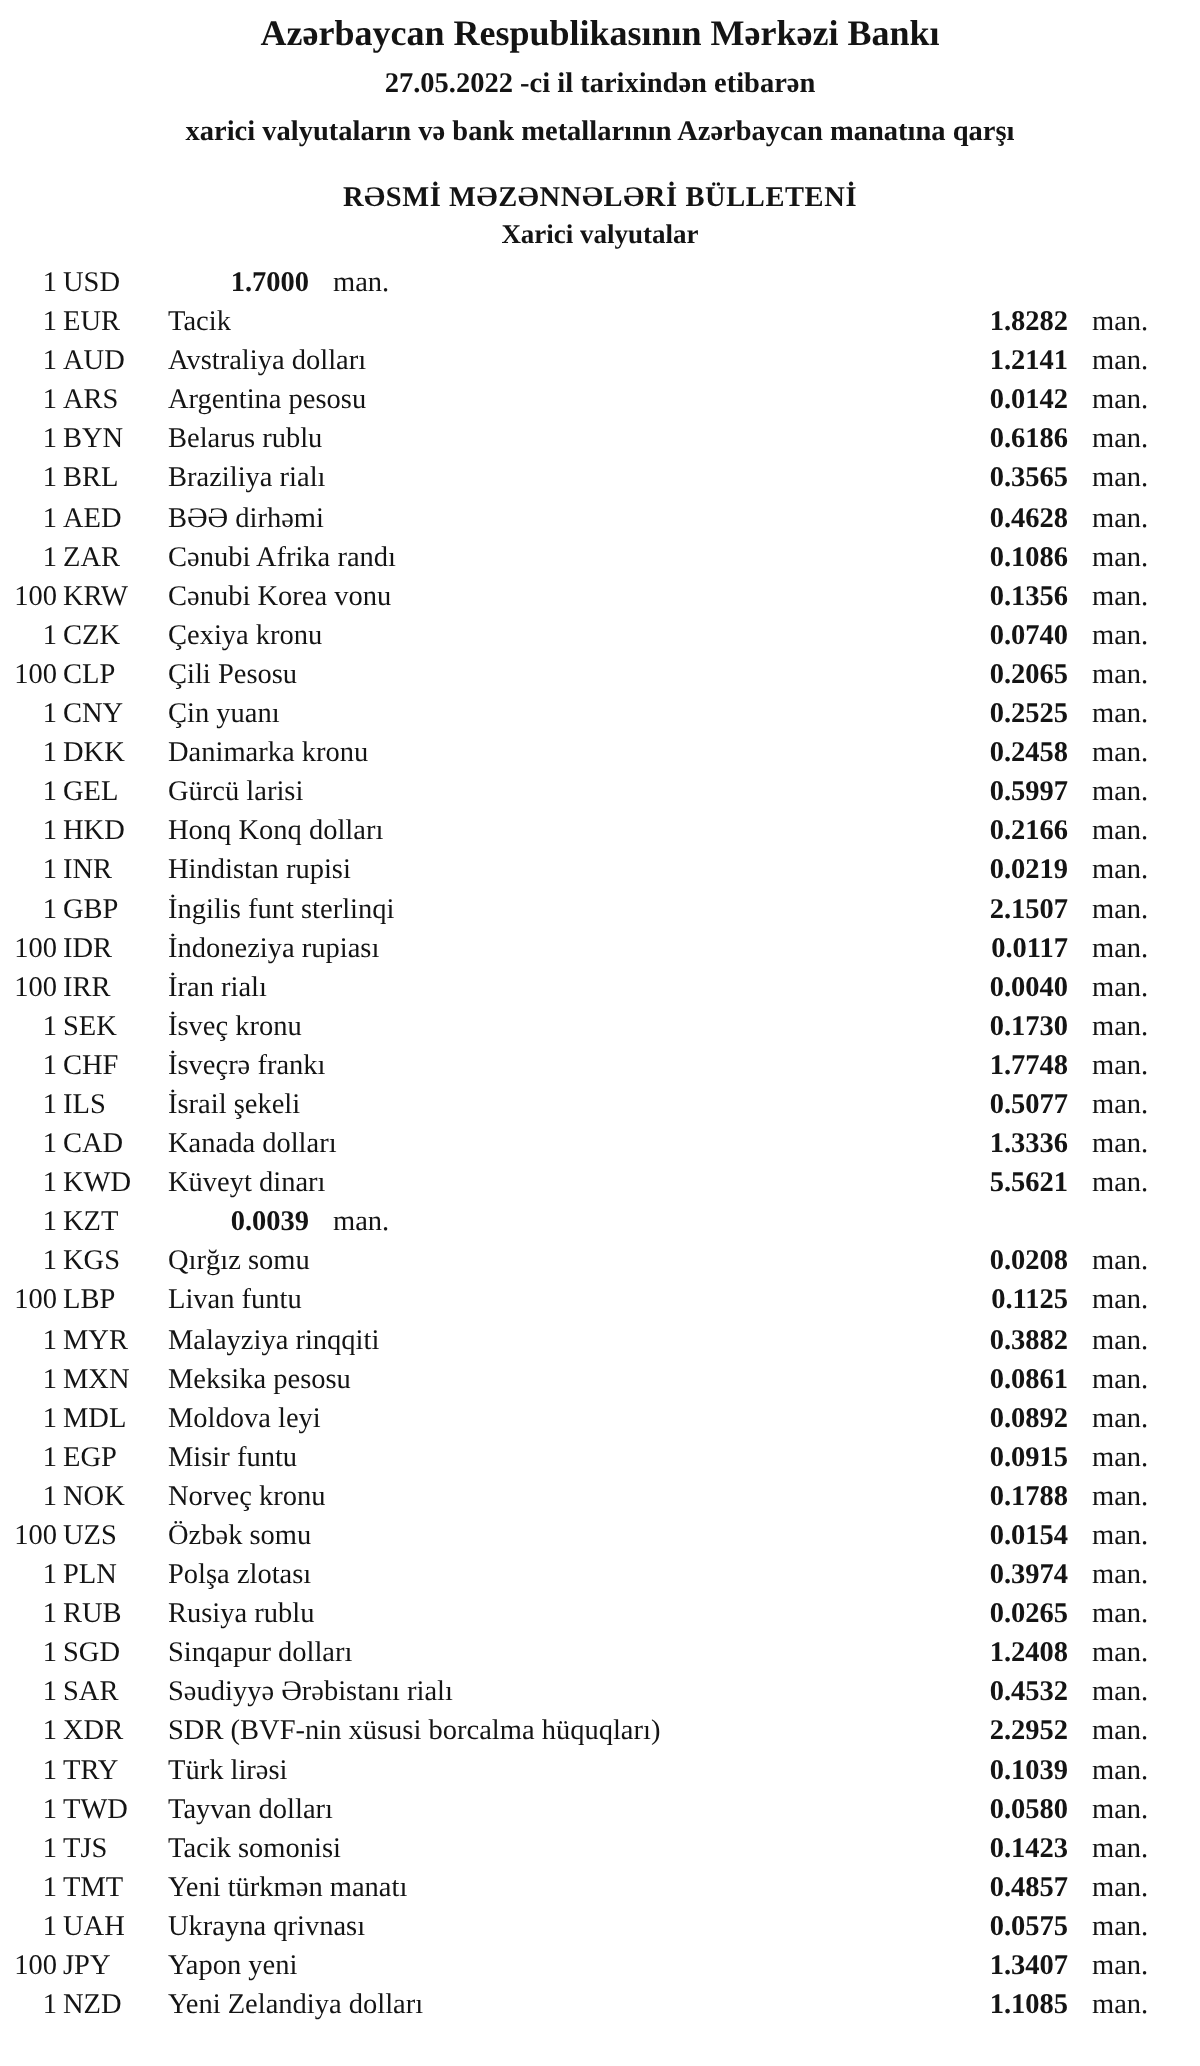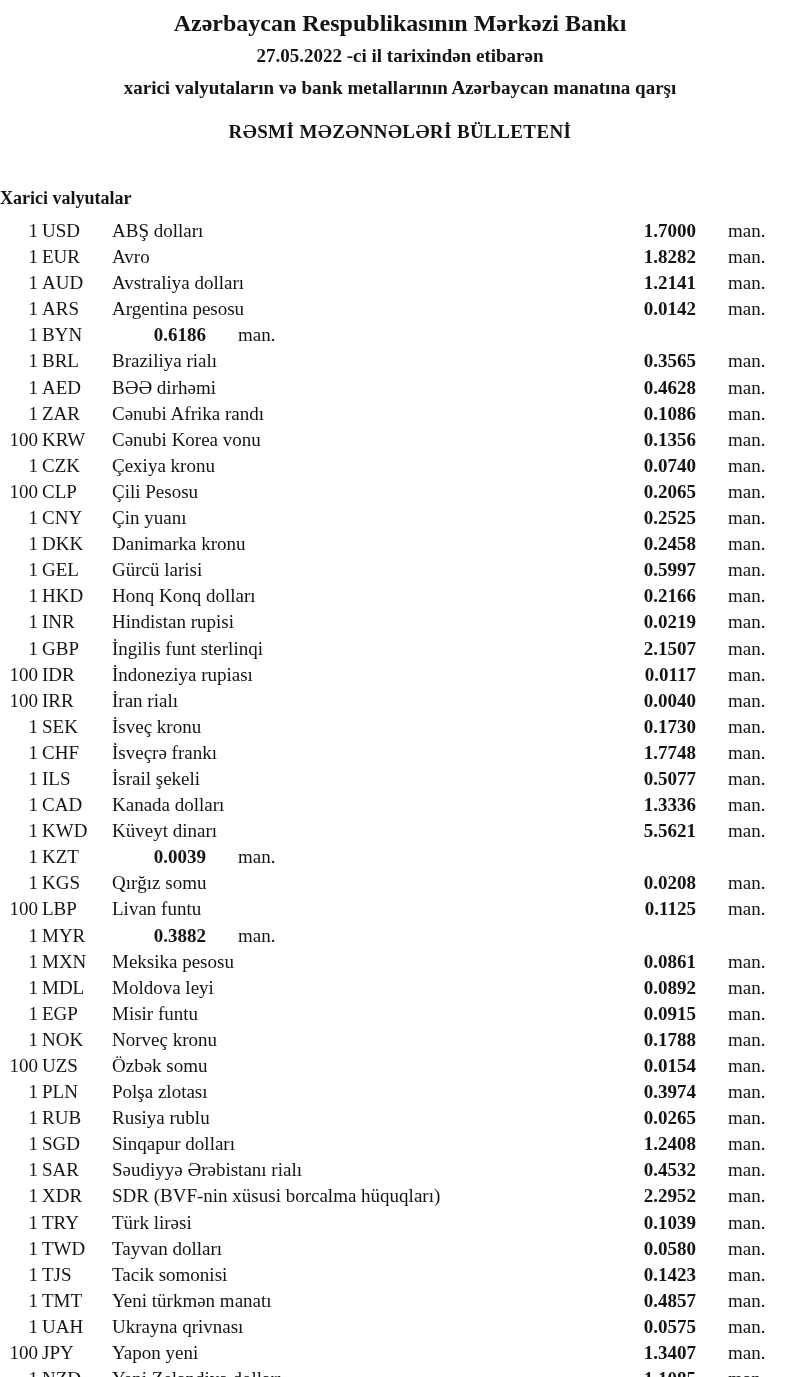--- a/index.html
+++ b/index.html
@@ -31,21 +31,21 @@
   }
   .sub {
     font-size: 19px;
     font-weight: bold;
     line-height: 24px;
   }
   .sub1 { margin-top: 6px; }
   .sub2 { margin-top: 8px; }
   .sub3 { margin-top: 20px; letter-spacing: 0.4px; }
   .section-title {
-    margin-top: 42px;
+    text-align: center;
     font-size: 18px;
     font-weight: bold;
     line-height: 24px;
   }
   .rates-table {
     margin-top: 8px;
   }
   .rate-row {
     display: flex;
     align-items: baseline;
@@ -72,68 +72,68 @@
   }
   .col-rate {
     flex: 0 0 auto;
     width: 100px;
     text-align: right;
     font-weight: bold;
   }
   .col-unit {
     flex: 0 0 auto;
     width: 44px;
-    margin-left: 32px;
+    margin-left: 16px;
   }
 </style>
 </head>
 <body>
 
 <div class="page">
   <div class="header">
     <div class="title">Azərbaycan Respublikasının Mərkəzi Bankı</div>
     <div class="sub sub1">27.05.2022 -ci il tarixindən etibarən</div>
     <div class="sub sub2">xarici valyutaların və bank metallarının Azərbaycan manatına qarşı</div>
     <div class="sub sub3">RƏSMİ MƏZƏNNƏLƏRİ BÜLLETENİ</div>
   </div>
 
   <div class="section-title">Xarici valyutalar</div>
 
   <div class="rates-table" id="rates-table">
       <div class="rate-row">
         <span class="col-nominal">1</span>
         <span class="col-code">USD</span>
-        <span class="col-name">ABŞ dolları</span>
         <span class="col-rate">1.7000</span>
         <span class="col-unit">man.</span>
       </div>
       <div class="rate-row">
         <span class="col-nominal">1</span>
         <span class="col-code">EUR</span>
-        <span class="col-name">Avro</span>
+        <span class="col-name">Tacik</span>
         <span class="col-rate">1.8282</span>
         <span class="col-unit">man.</span>
       </div>
       <div class="rate-row">
         <span class="col-nominal">1</span>
         <span class="col-code">AUD</span>
         <span class="col-name">Avstraliya dolları</span>
         <span class="col-rate">1.2141</span>
         <span class="col-unit">man.</span>
       </div>
       <div class="rate-row">
         <span class="col-nominal">1</span>
         <span class="col-code">ARS</span>
         <span class="col-name">Argentina pesosu</span>
         <span class="col-rate">0.0142</span>
         <span class="col-unit">man.</span>
       </div>
       <div class="rate-row">
         <span class="col-nominal">1</span>
         <span class="col-code">BYN</span>
+        <span class="col-name">Belarus rublu</span>
         <span class="col-rate">0.6186</span>
         <span class="col-unit">man.</span>
       </div>
       <div class="rate-row">
         <span class="col-nominal">1</span>
         <span class="col-code">BRL</span>
         <span class="col-name">Braziliya rialı</span>
         <span class="col-rate">0.3565</span>
         <span class="col-unit">man.</span>
       </div>
@@ -279,20 +279,21 @@
       <div class="rate-row">
         <span class="col-nominal">100</span>
         <span class="col-code">LBP</span>
         <span class="col-name">Livan funtu</span>
         <span class="col-rate">0.1125</span>
         <span class="col-unit">man.</span>
       </div>
       <div class="rate-row">
         <span class="col-nominal">1</span>
         <span class="col-code">MYR</span>
+        <span class="col-name">Malayziya rinqqiti</span>
         <span class="col-rate">0.3882</span>
         <span class="col-unit">man.</span>
       </div>
       <div class="rate-row">
         <span class="col-nominal">1</span>
         <span class="col-code">MXN</span>
         <span class="col-name">Meksika pesosu</span>
         <span class="col-rate">0.0861</span>
         <span class="col-unit">man.</span>
       </div>

